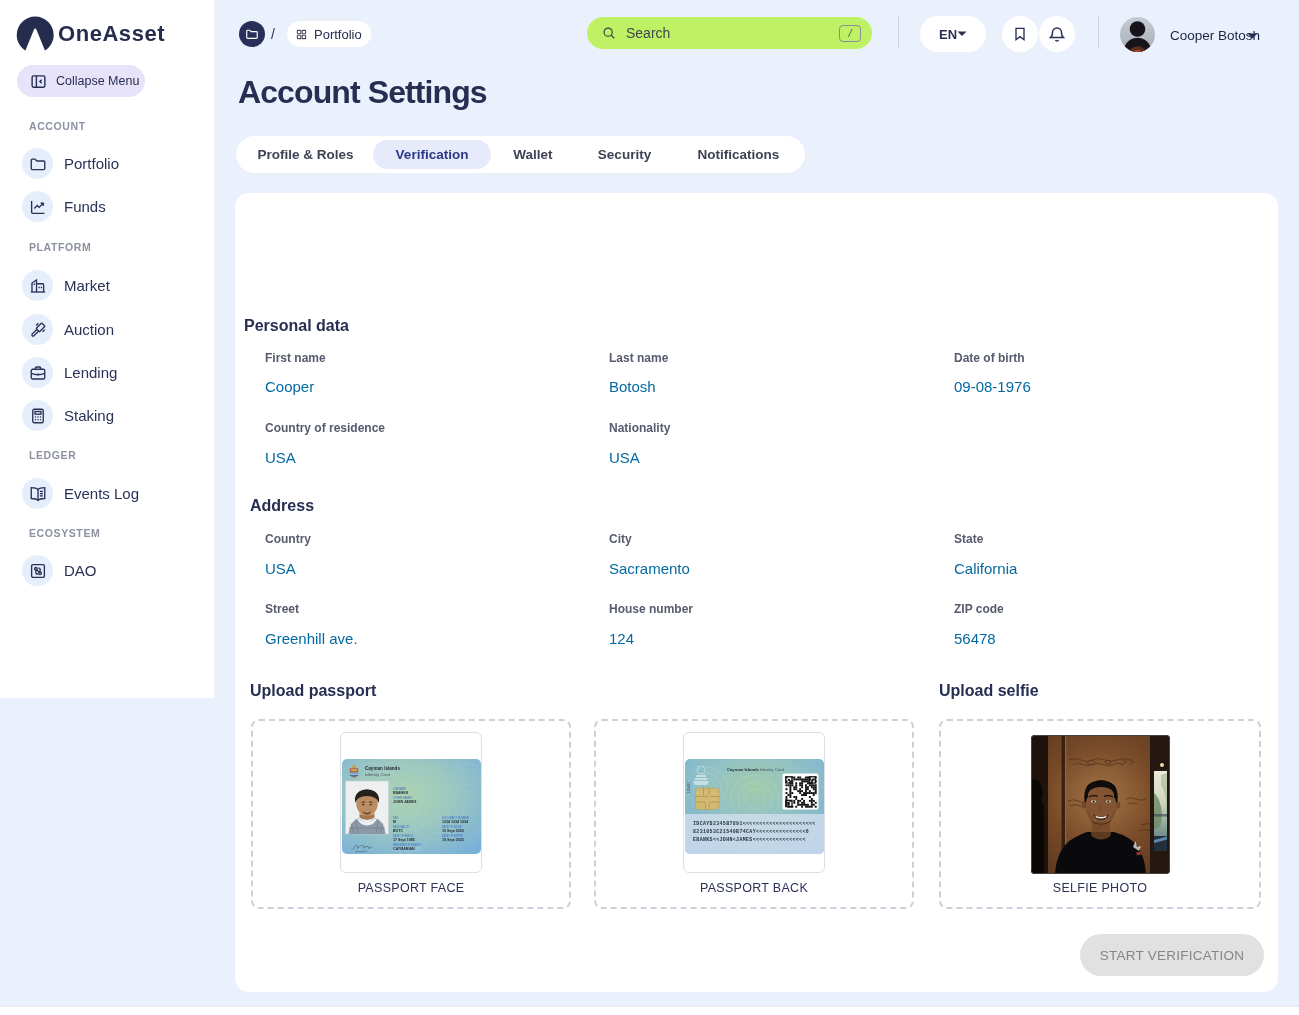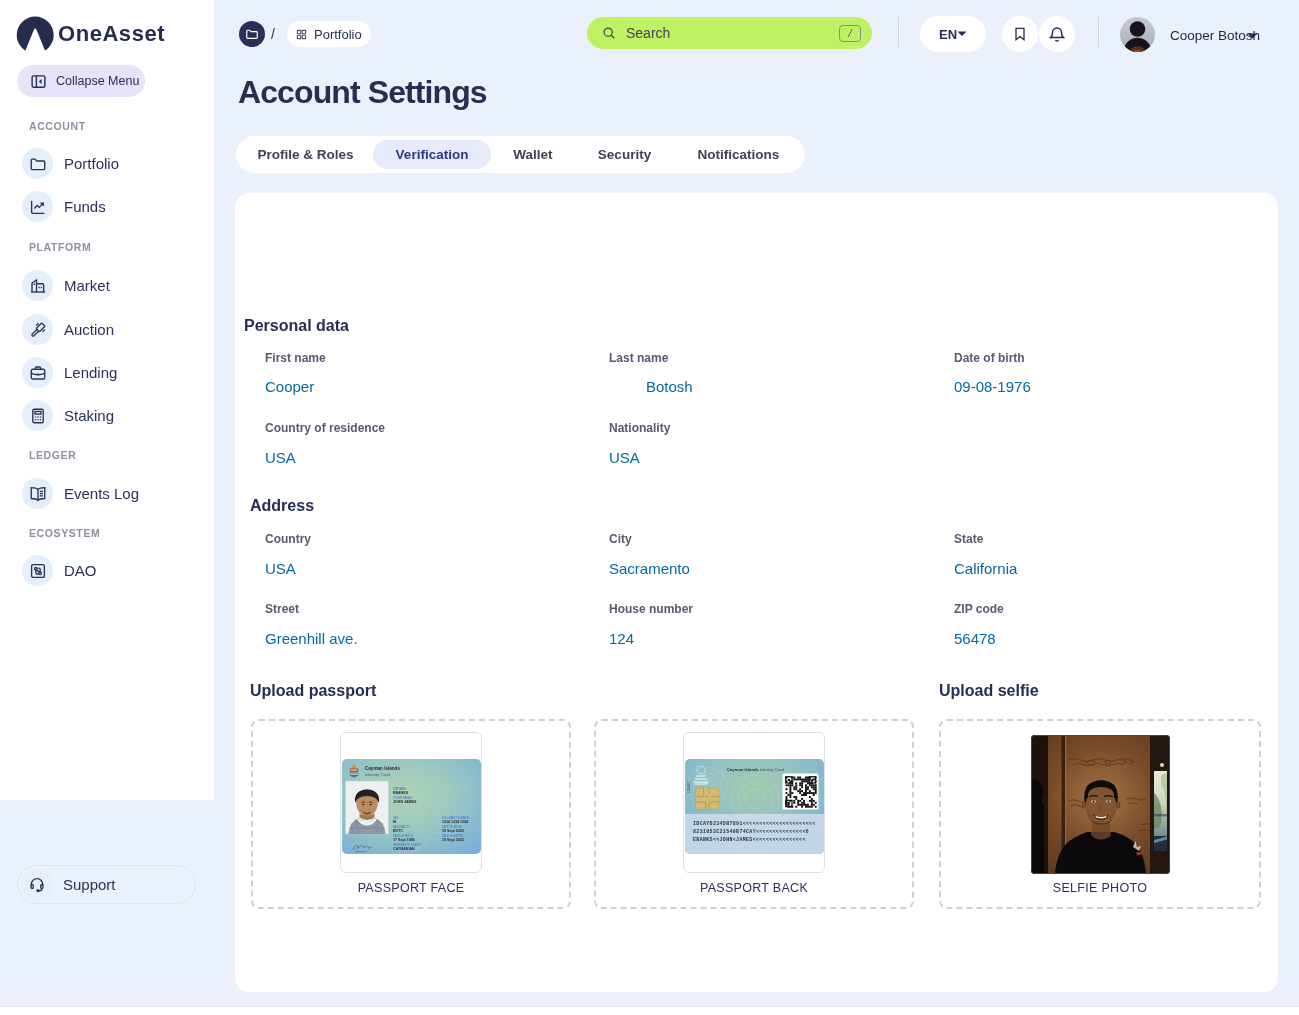--- a/index.html
+++ b/index.html
@@ -2,21 +2,21 @@
 <html><head>
 <meta charset="utf-8">
 <style>
   * { margin:0; padding:0; box-sizing:border-box; }
   html,body { width:1299px; height:1015px; overflow:hidden; }
   body { font-family:"Liberation Sans", sans-serif; background:#eaf1fc; position:relative; color:#272e52; }
   .abs { position:absolute; }
   svg { display:block; }
 
   
-  #sidebar { position:absolute; left:0; top:0; width:214px; height:800px; background:#fff; }
+  #sidebar { position:absolute; left:0; top:0; width:214px; height:698px; background:#fff; }
   .logo-text { position:absolute; left:58px; top:21px; font-size:22px; font-weight:600; letter-spacing:0.55px; color:#262c4e; }
   #collapse { position:absolute; left:17px; top:65px; width:128px; height:32px; border-radius:16px; background:#e7e3fa; display:flex; align-items:center; }
   #collapse span { font-size:12.5px; font-weight:500; color:#272e52; margin-left:9px; }
   .sec-label { position:absolute; left:29px; font-size:10.5px; font-weight:600; letter-spacing:0.6px; color:#8c91a1; }
   .mi { position:absolute; left:22px; width:31px; height:31px; border-radius:50%; background:#e5eefb; display:flex; align-items:center; justify-content:center; }
   .mi svg { stroke:#2a3157; }
   .ml { position:absolute; left:64px; font-size:15px; font-weight:500; color:#2a3157; }
   #support { position:absolute; left:17px; top:865px; width:179px; height:39px; border:1px solid #dfe2ec; border-radius:20px; display:flex; align-items:center; }
   #support .ic { width:32px; height:32px; border-radius:50%; background:#e5eefb; margin-left:3px; display:flex; align-items:center; justify-content:center; }
   #support span { font-size:15px; font-weight:500; color:#2a3157; margin-left:10px; }
@@ -158,32 +158,20 @@
   <div class="mi" style="top:555px;">
     <svg width="18" height="18" viewBox="0 0 24 24" fill="none" stroke-width="1.8">
       <rect x="3.5" y="3.5" width="17" height="17" rx="2"></rect>
       <circle cx="9.2" cy="9" r="1.7"></circle>
       <circle cx="14.8" cy="15" r="1.7"></circle>
       <path d="M10.4 10.3 l3.2 3.4 M9.2 10.9 v3.9 a1.2 1.2 0 0 0 1.2 1.2 h2.2 M14.8 13.1 V9.4 a1.2 1.2 0 0 0 -1.2 -1.2 h-1.2"></path>
     </svg>
   </div>
   <div class="ml" style="top:562px;">DAO</div>
 
-  <div id="support">
-    <div class="ic">
-      <svg width="18" height="18" viewBox="0 0 24 24" fill="none" stroke="#2a3157" stroke-width="1.8">
-        <path d="M4.5 13 v-2 a7.5 7.5 0 0 1 15 0 v2"></path>
-        <path d="M4.5 11.5 h1.5 a1 1 0 0 1 1 1 v3 a1 1 0 0 1 -1 1 h-0.5 a1.5 1.5 0 0 1 -1.5 -1.5 Z"></path>
-        <path d="M19.5 11.5 h-1.5 a1 1 0 0 0 -1 1 v3 a1 1 0 0 0 1 1 h0.5 a1.5 1.5 0 0 0 1.5 -1.5 Z"></path>
-        <path d="M19 16.5 c0 2.2 -2 3.2 -5 3.2"></path>
-        <rect x="12" y="18.7" width="2.5" height="2" rx="1"></rect>
-      </svg>
-    </div>
-    <span>Support</span>
-  </div>
 </div>
 
 <div id="bc-circle">
   <svg width="14" height="14" viewBox="0 0 24 24" fill="none" stroke="#fff" stroke-width="2">
     <path d="M3 7 v11 a1.5 1.5 0 0 0 1.5 1.5 h15 a1.5 1.5 0 0 0 1.5 -1.5 v-8.5 a1.5 1.5 0 0 0 -1.5 -1.5 h-9 l-2.5 -2.5 h-3.5 a1.5 1.5 0 0 0 -1.5 1.5 Z"></path>
   </svg>
 </div>
 <div id="bc-slash">/</div>
 <div id="bc-pill">
   <svg style="margin-left:9px" width="11" height="11" viewBox="0 0 24 24" fill="none" stroke="#4b4f5c" stroke-width="2.4">
@@ -261,21 +249,21 @@
 </div>
 
 <div id="card">
 
 
   <div class="h3" style="left:9px; top:124px;">Personal data</div>
   <div class="flabel" style="left:30px; top:158px;">First name</div>
   <div class="flabel" style="left:374px; top:158px;">Last name</div>
   <div class="flabel" style="left:719px; top:158px;">Date of birth</div>
   <div class="fval" style="left:30px; top:185px;">Cooper</div>
-  <div class="fval" style="left:374px; top:185px;margin-left:37px;">Botosh</div>
+  <div class="fval" style="left:374px; top:185px;">Botosh</div>
   <div class="fval" style="left:719px; top:185px;">09-08-1976</div>
   <div class="flabel" style="left:30px; top:228px;">Country of residence</div>
   <div class="flabel" style="left:374px; top:228px;">Nationality</div>
   <div class="fval" style="left:30px; top:256px;">USA</div>
   <div class="fval" style="left:374px; top:256px;">USA</div>
 
   <div class="h3" style="left:15px; top:304px;">Address</div>
   <div class="flabel" style="left:30px; top:339px;">Country</div>
   <div class="flabel" style="left:374px; top:339px;">City</div>
   <div class="flabel" style="left:719px; top:339px;">State</div>
@@ -630,15 +618,16 @@
 </g>
 <path d="M102 112 l2.5 -6 l1.5 6 l4 -1 l-2 5 Z" fill="#d8d8d4" opacity="0.85"></path>
 <path d="M105 117.5 l5 -1 l1 3 l-5 1 Z" fill="#b44a33" opacity="0.75"></path>
 <rect x="0.5" y="0.5" width="138" height="138" rx="3" fill="none" stroke="#4a443e" stroke-width="1"></rect>
 </svg>
 
   <div class="uplabel" style="left:16px; width:320px;">PASSPORT FACE</div>
   <div class="uplabel" style="left:359px; width:320px;">PASSPORT BACK</div>
   <div class="uplabel" style="left:704px; width:322px;">SELFIE PHOTO</div>
 
+  <div id="startbtn">START VERIFICATION</div>
 </div>
 
 <div id="hscroll"></div>
 
 </body></html>

